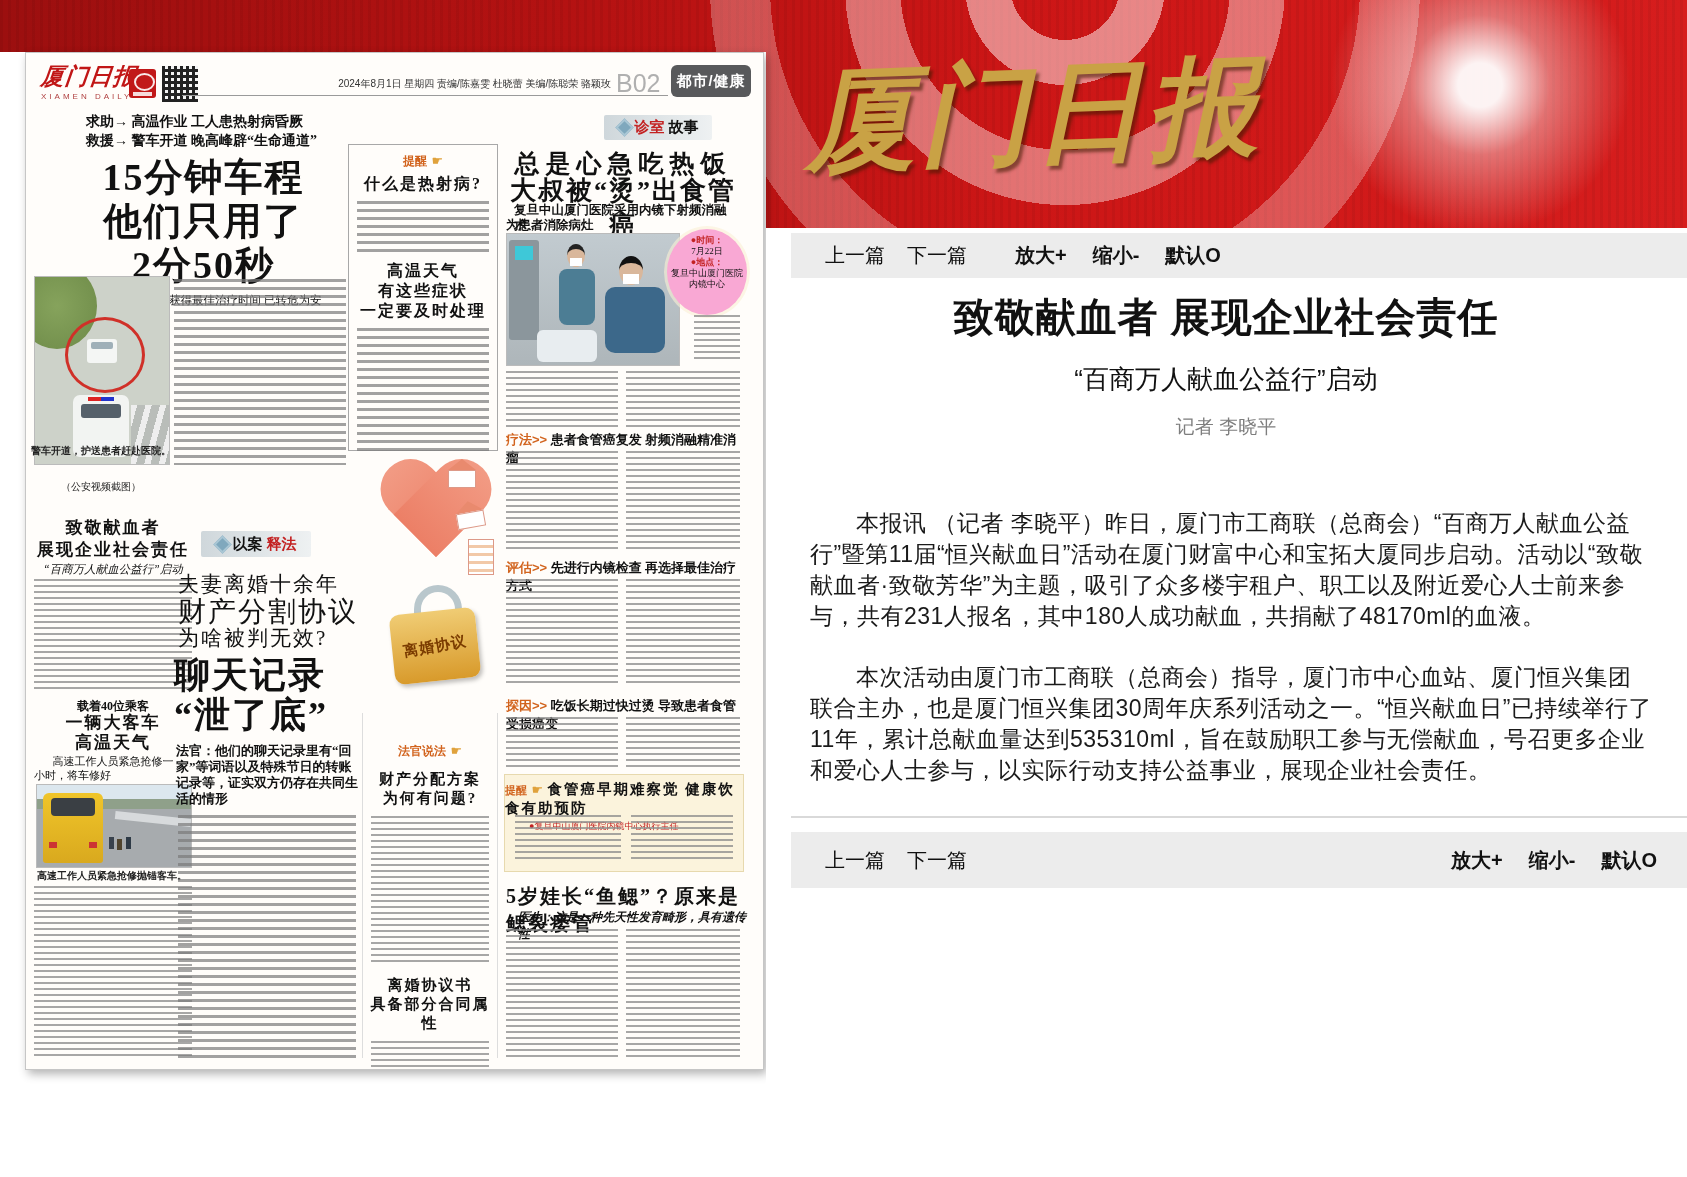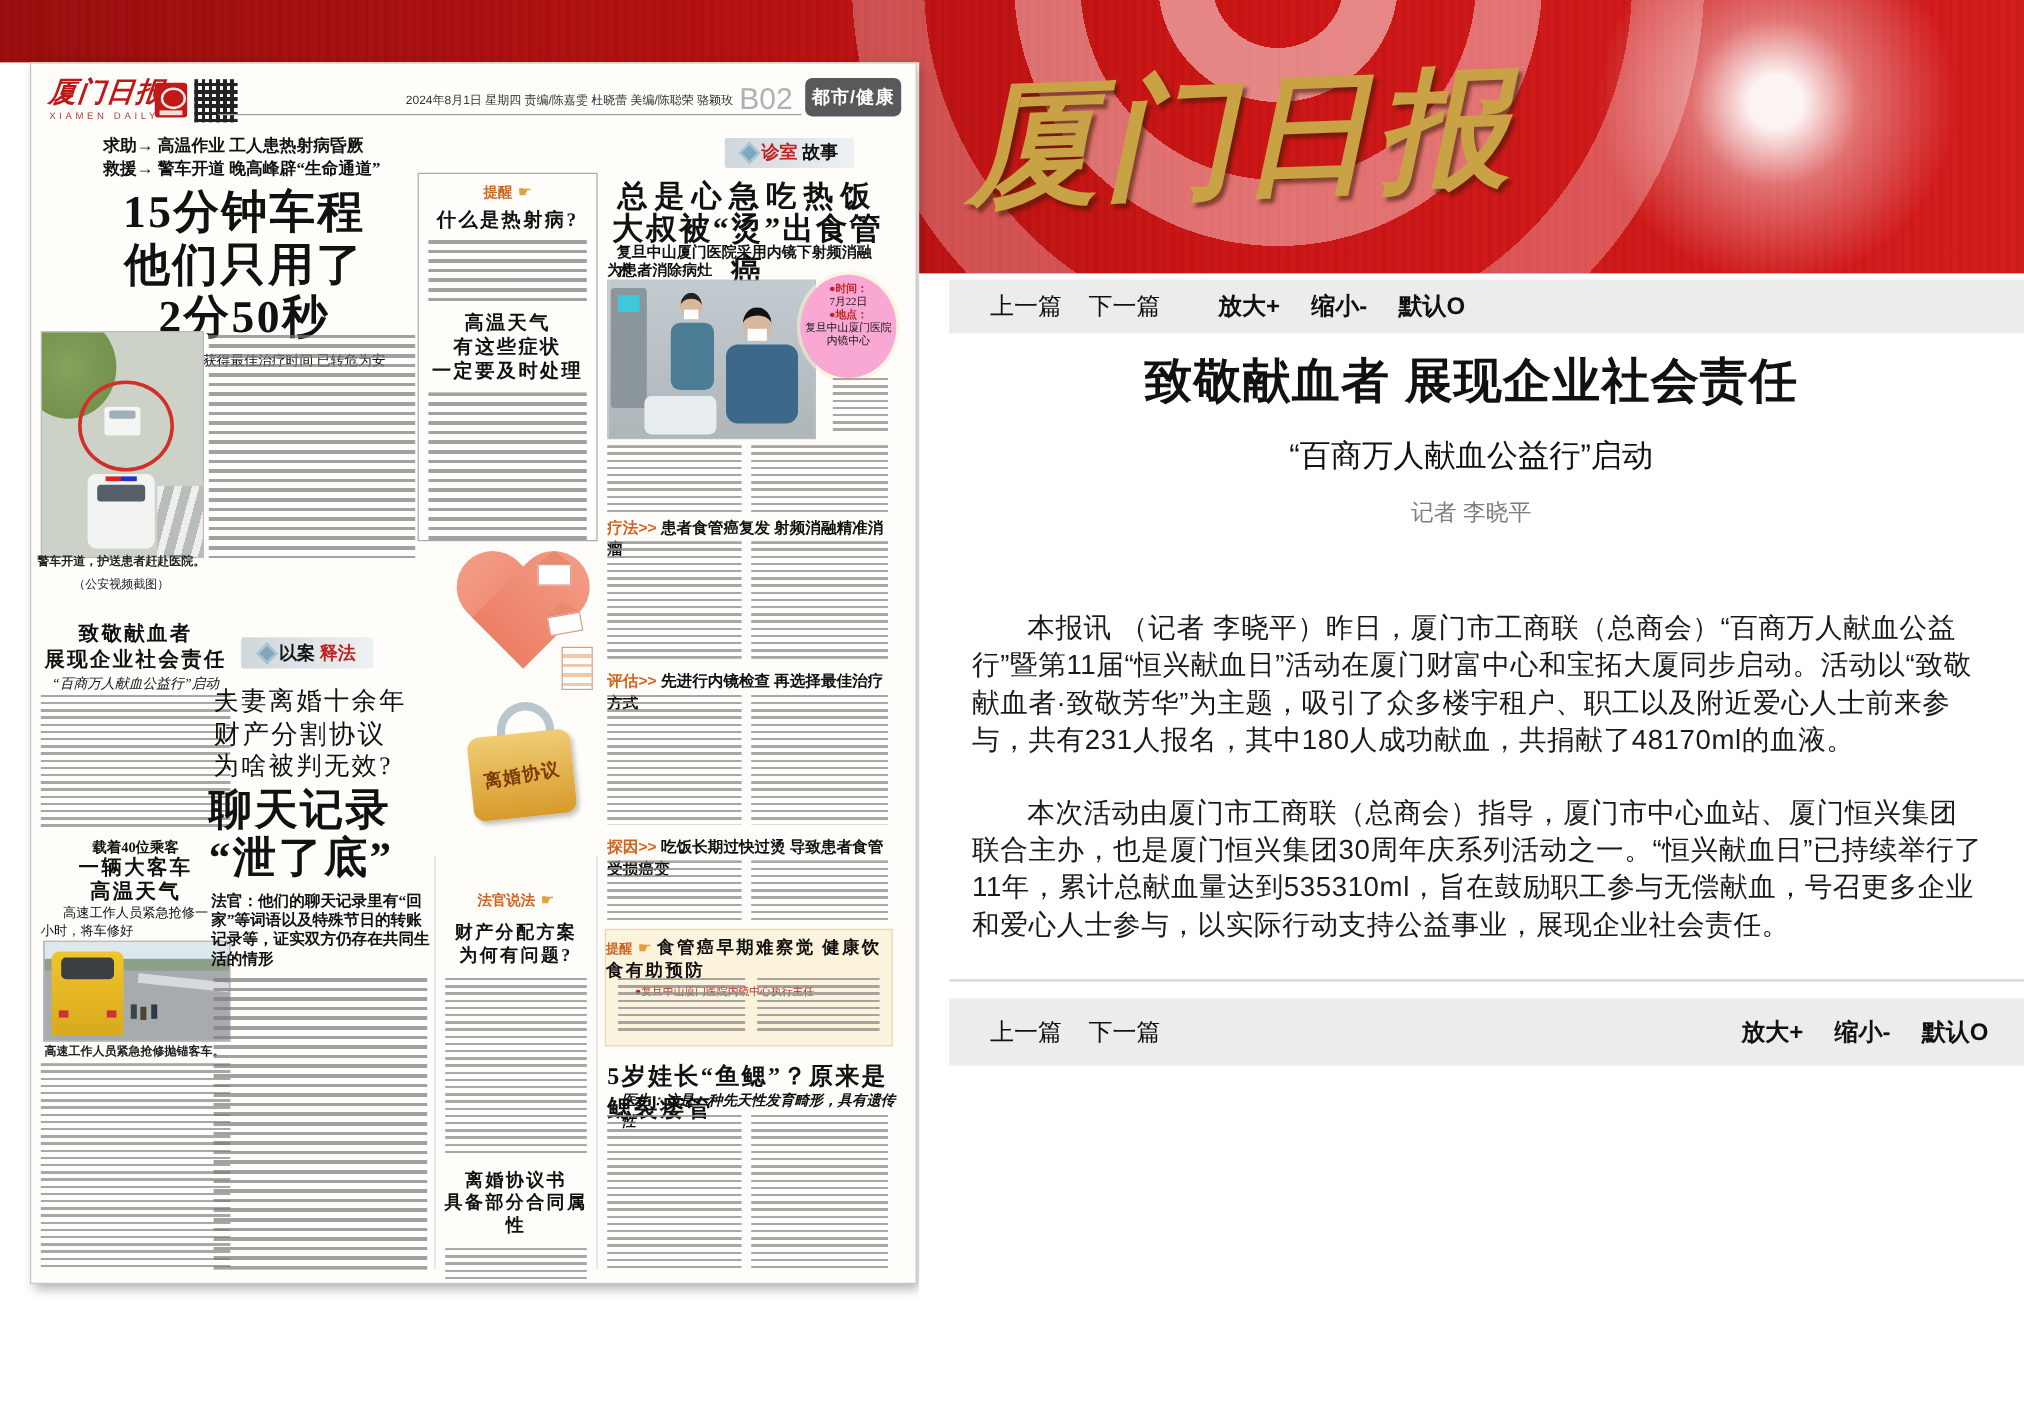--- a/index.html
+++ b/index.html
@@ -126,21 +126,21 @@
     <div class="abs" style="left:96px;top:128px;width:50px;height:60px;background:repeating-linear-gradient(105deg,#eee 0 6px,#b9bdb9 6px 14px)"></div>
     <div class="abs" style="left:52px;top:62px;width:30px;height:24px;background:#f4f6f4;border-radius:3px">
       <div style="margin:3px auto 0;width:22px;height:7px;background:#9fb0b8;border-radius:2px"></div>
     </div>
     <div class="abs" style="left:30px;top:40px;width:74px;height:70px;border:3px solid #d03028;border-radius:50%"></div>
     <div class="abs" style="left:38px;top:118px;width:56px;height:62px;background:#f2f4f2;border-radius:7px">
       <div style="margin:2px auto 0;width:26px;height:4px;background:linear-gradient(90deg,#d22 0 50%,#23c 50%)"></div>
       <div style="margin:3px auto 0;width:40px;height:14px;background:#55606a;border-radius:3px"></div>
     </div>
   </div>
-  <div class="abs cap serif c" style="left:4px;top:408px;width:142px;font-weight:bold">警车开道，护送患者赶赴医院。</div>
+  <div class="abs cap serif c" style="left:4px;top:391px;width:142px;font-weight:bold">警车开道，护送患者赶赴医院。</div>
   <div class="abs cap serif c" style="left:4px;top:427px;width:142px">（公安视频截图）</div>
   <div class="abs gk" style="left:148px;top:226px;width:172px;height:186px"></div>
 
   <div class="abs" style="left:322px;top:91px;width:148px;height:305px;border:1px solid #a8a8a8">
     <div class="c" style="margin-top:6px">
       <span class="orange" style="font-size:12px">提醒</span>
       <span class="hand">☛</span>
     </div>
     <div class="c bigh serif" style="margin-top:4px;font-size:16px">什么是热射病?</div>
     <div class="gk" style="margin:6px 8px 0;height:52px"></div>
@@ -177,21 +177,21 @@
   </div>
   <div class="abs cap serif c" style="left:6px;top:816px;width:160px;font-weight:bold">高速工作人员紧急抢修抛锚客车。</div>
   <div class="abs gkf" style="left:8px;top:833px;width:158px;height:170px"></div>
 
   <div class="abs nbadge" style="left:175px;top:478px;width:110px;height:26px;font-size:15px">
     <span class="diam"></span>
     <span>以案</span>
       <span style="color:#c32222">释法</span>
   </div>
   <div class="abs serif" style="left:152px;top:518px;width:190px;font-size:21px;line-height:27px;letter-spacing:2px">夫妻离婚十余年</div>
-  <div class="abs serif" style="left:152px;top:545px;width:190px;font-size:22px;line-height:27px;letter-spacing:2px">财产分割协议</div>
+  <div class="abs serif" style="left:152px;top:545px;width:190px;font-size:28px;line-height:27px;letter-spacing:2px">财产分割协议</div>
   <div class="abs serif" style="left:152px;top:572px;width:190px;font-size:21px;line-height:27px;letter-spacing:2px">为啥被判无效?</div>
   <div class="abs bigh serif" style="left:148px;top:602px;width:200px;font-size:36px;line-height:40px">聊天记录</div>
   <div class="abs serif" style="left:150px;top:690px;width:185px;font-size:13px;line-height:16px;font-weight:bold">
     <div>法官：他们的聊天记录里有“回</div>
     <div>家”等词语以及特殊节日的转账</div>
     <div>记录等，证实双方仍存在共同生</div>
     <div>活的情形</div>
   </div>
   <div class="abs bigh serif" style="left:148px;top:642px;width:210px;font-size:36px;line-height:40px">“泄了底”</div>
   <div class="abs gk" style="left:152px;top:762px;width:178px;height:243px"></div>

